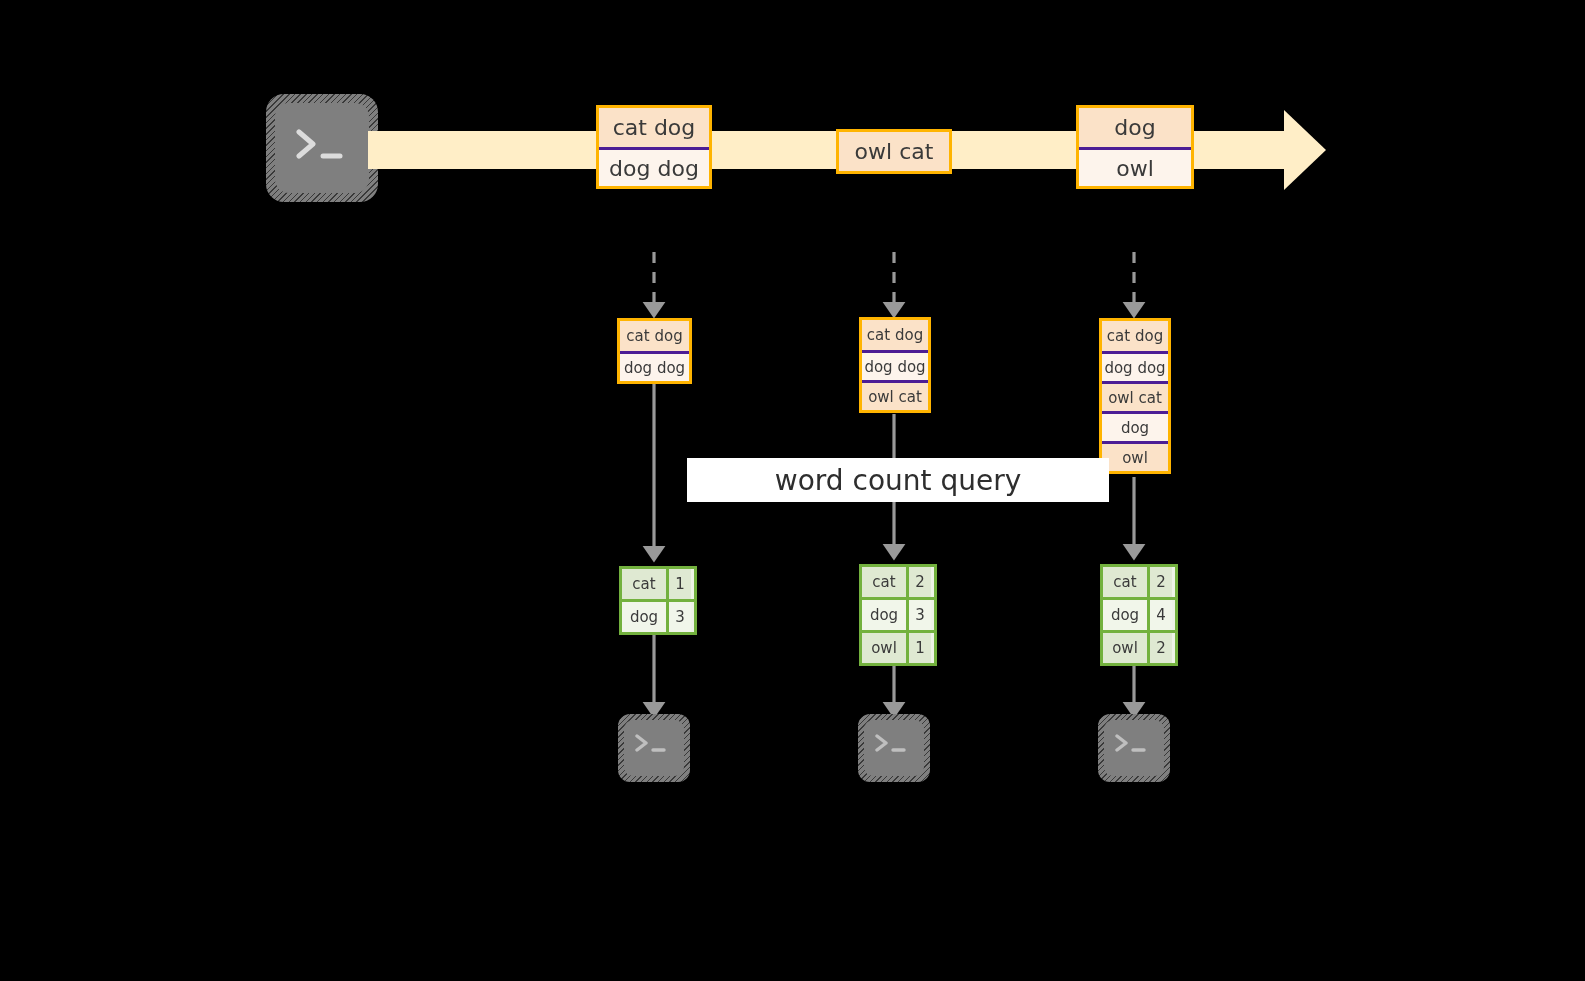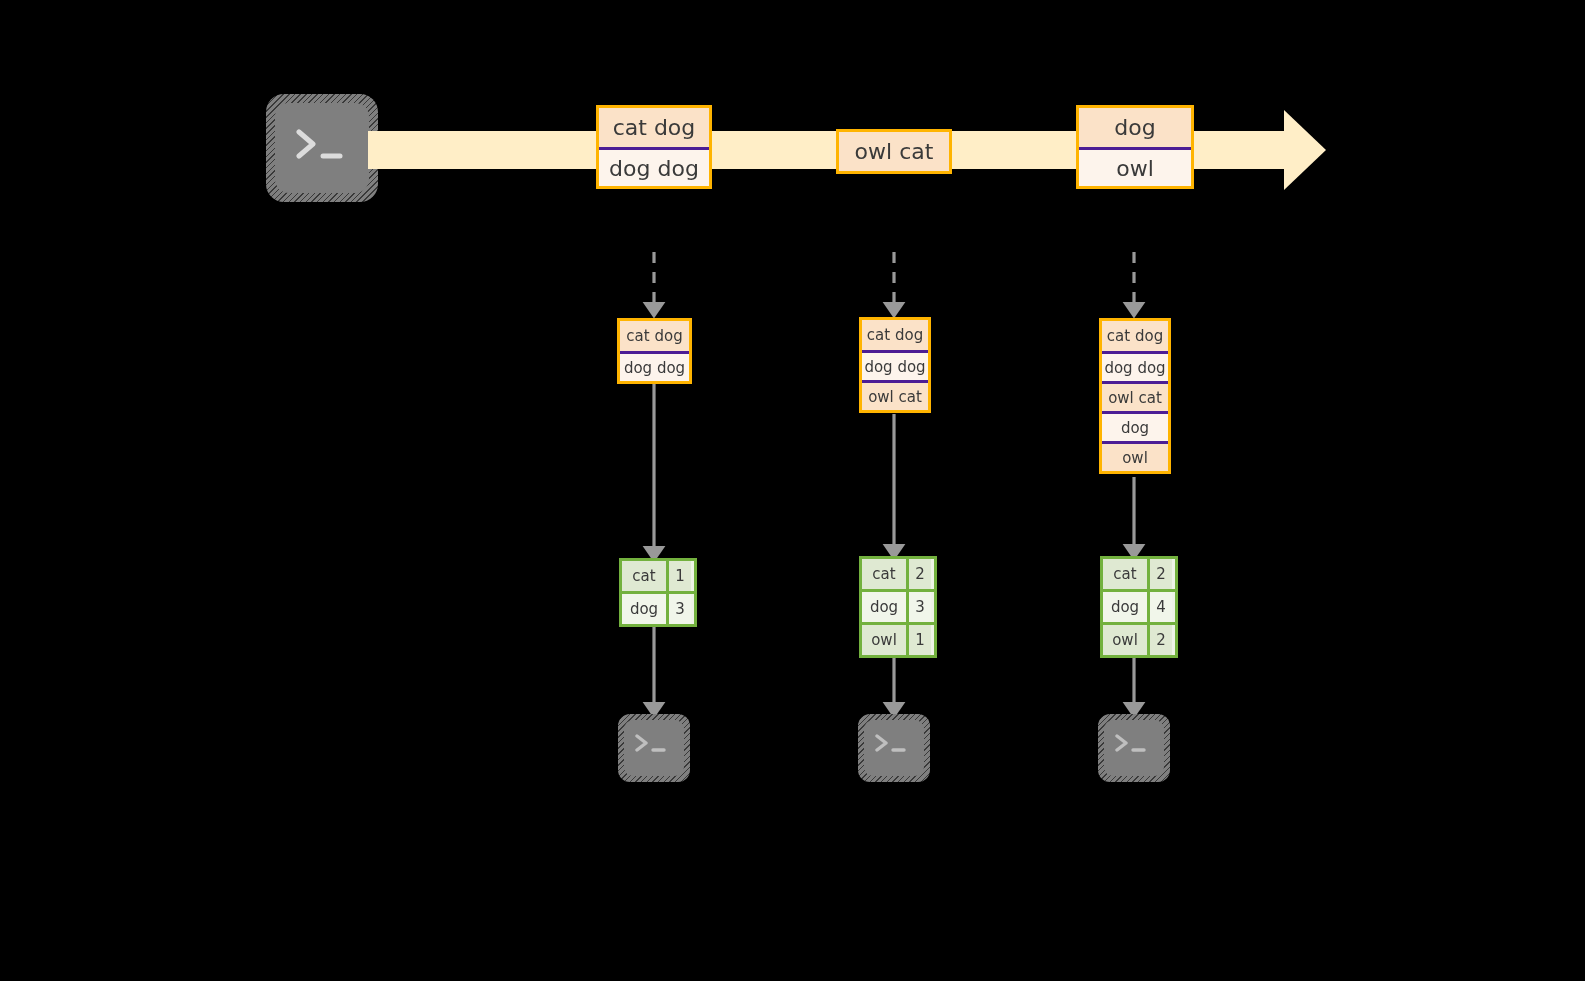--- a/index.html
+++ b/index.html
@@ -78,20 +78,21 @@
   .rec.small .cell { height: 30px; font-size: 15px; }
 
   
   .res {
     position: absolute;
     box-sizing: border-box;
     border: 3px solid #73b13e;
     background: #eef4e6;
     display: flex;
     flex-direction: column;
+    margin-top: 8px;
   }
   .res .row {
     display: flex;
     height: 30px;
   }
   .res .row + .row { border-top: 3px solid #73b13e; }
   .res .row .k,
   .res .row .v {
     box-sizing: border-box;
     display: flex;
@@ -186,20 +187,21 @@
   </div>
 
   <div class="rec small" style="left:1099px; top:318px; width:72px;">
     <div class="cell dark">cat dog</div>
     <div class="cell light">dog dog</div>
     <div class="cell dark">owl cat</div>
     <div class="cell light">dog</div>
     <div class="cell dark">owl</div>
   </div>
 
+  <div class="qlabel" style="left:687px; top:458px; width:422px; height:44px;">word count query</div>
 
   <div class="res" style="left:619px; top:558px; width:78px;">
     <div class="row dark">
       <div class="k">cat</div>
       <div class="v">1</div>
     </div>
     <div class="row light">
       <div class="k">dog</div>
       <div class="v">3</div>
     </div>

